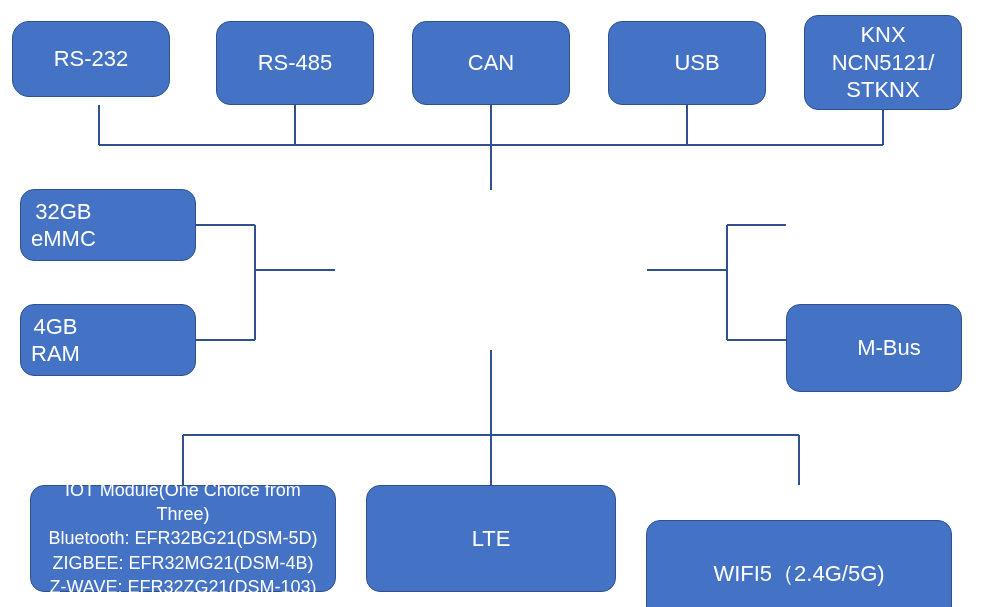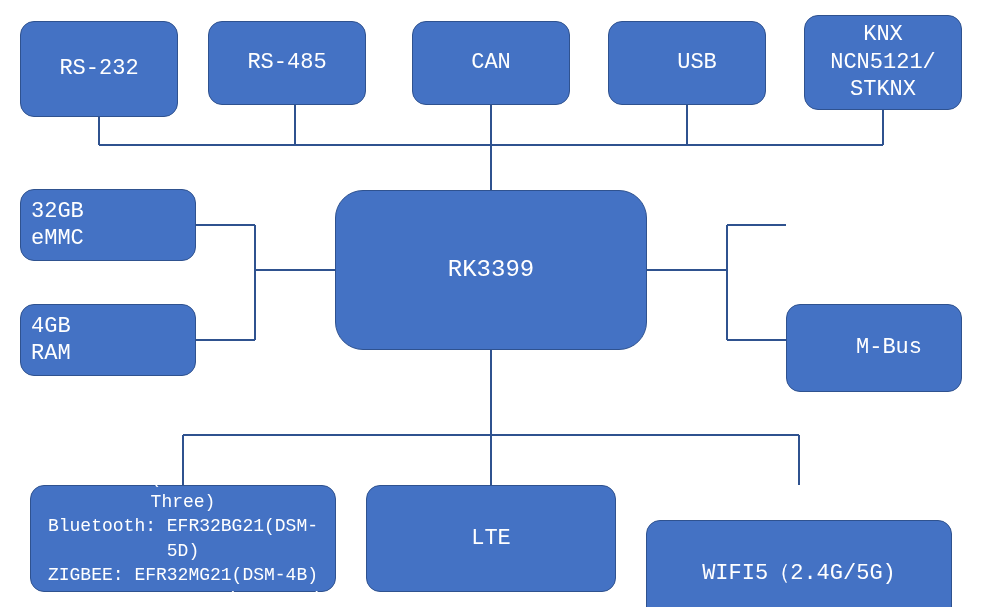--- a/index.html
+++ b/index.html
@@ -22,25 +22,24 @@
     border-radius: 14px;
     color: #ffffff;
     display: flex;
     align-items: center;
     justify-content: center;
     text-align: center;
     font-size: 22px;
     line-height: 1.25;
     box-sizing: border-box;
     padding: 6px 10px;
-    font-family: Liberation Mono, monospace;
   }
   .box.left-align {
     justify-content: flex-start;
-    text-align: right;
+    text-align: center;
   }
   .box.small {
     font-size: 18px;
     line-height: 1.35;
   }
   svg.connectors {
     position: absolute;
     left: 0; top: 0;
     width: 984px;
     height: 607px;
@@ -76,46 +75,43 @@
     <line x1="727" y1="225" x2="727" y2="340"></line>
     <line x1="647" y1="270" x2="727" y2="270"></line>
 
     <line x1="491" y1="350" x2="491" y2="435"></line>
     <line x1="183" y1="435" x2="799" y2="435"></line>
     <line x1="183" y1="435" x2="183" y2="485"></line>
     <line x1="491" y1="435" x2="491" y2="485"></line>
     <line x1="799" y1="435" x2="799" y2="485"></line>
   </svg>
 
-  <div class="box" style="left:20px;  top:21px; width:158px; height:96px;">
+  <div class="box" style="left:12px;  top:21px; width:158px; height:76px;border-radius:17px;">
     <span>RS-232</span>
   </div>
-  <div class="box" style="left:208px; top:21px; width:158px; height:84px;">
+  <div class="box" style="left:216px; top:21px; width:158px; height:84px;">
     <span>RS-485</span>
   </div>
   <div class="box" style="left:412px; top:21px; width:158px; height:84px;">
     <span>CAN</span>
   </div>
   <div class="box" style="left:608px; top:21px; width:158px; height:84px;padding-left:30px;">
     <span>USB</span>
   </div>
   <div class="box" style="left:804px; top:15px; width:158px; height:95px;">
     <span>KNX<br>NCN5121/<br>STKNX</span>
   </div>
 
   <div class="box left-align" style="left:20px; top:189px; width:176px; height:72px;">
     <span>32GB<br>eMMC</span>
   </div>
   <div class="box left-align" style="left:20px; top:304px; width:176px; height:72px;">
     <span>4GB<br>RAM</span>
   </div>
 
-  <div class="box" style="left:335px; top:190px; width:312px; height:160px; border-radius:28px; font-size:24px;">
-    <span>RK3399</span>
-  </div>
 
   <div class="box" style="left:786px; top:304px; width:176px; height:88px;padding-left:40px;">
     <span>M-Bus</span>
   </div>
 
   <div class="box small" style="left:30px; top:485px; width:306px; height:107px;">
     <span>IOT Module(One Choice from Three)<br>Bluetooth: EFR32BG21(DSM-5D)<br>ZIGBEE: EFR32MG21(DSM-4B)<br>Z-WAVE: EFR32ZG21(DSM-103)</span>
   </div>
   <div class="box" style="left:366px; top:485px; width:250px; height:107px;text-align:right;">
     <span>LTE</span>

